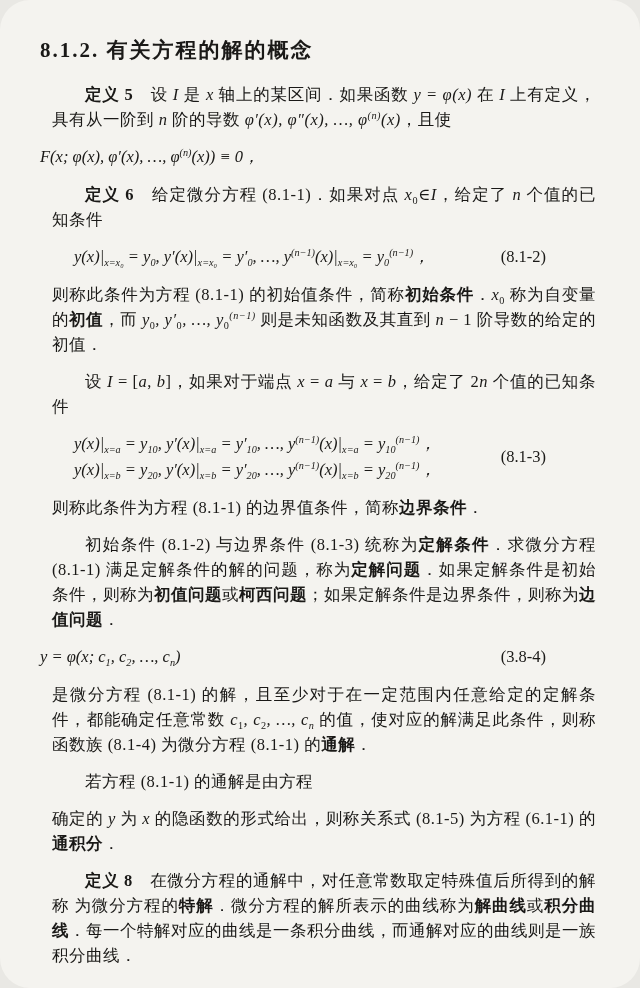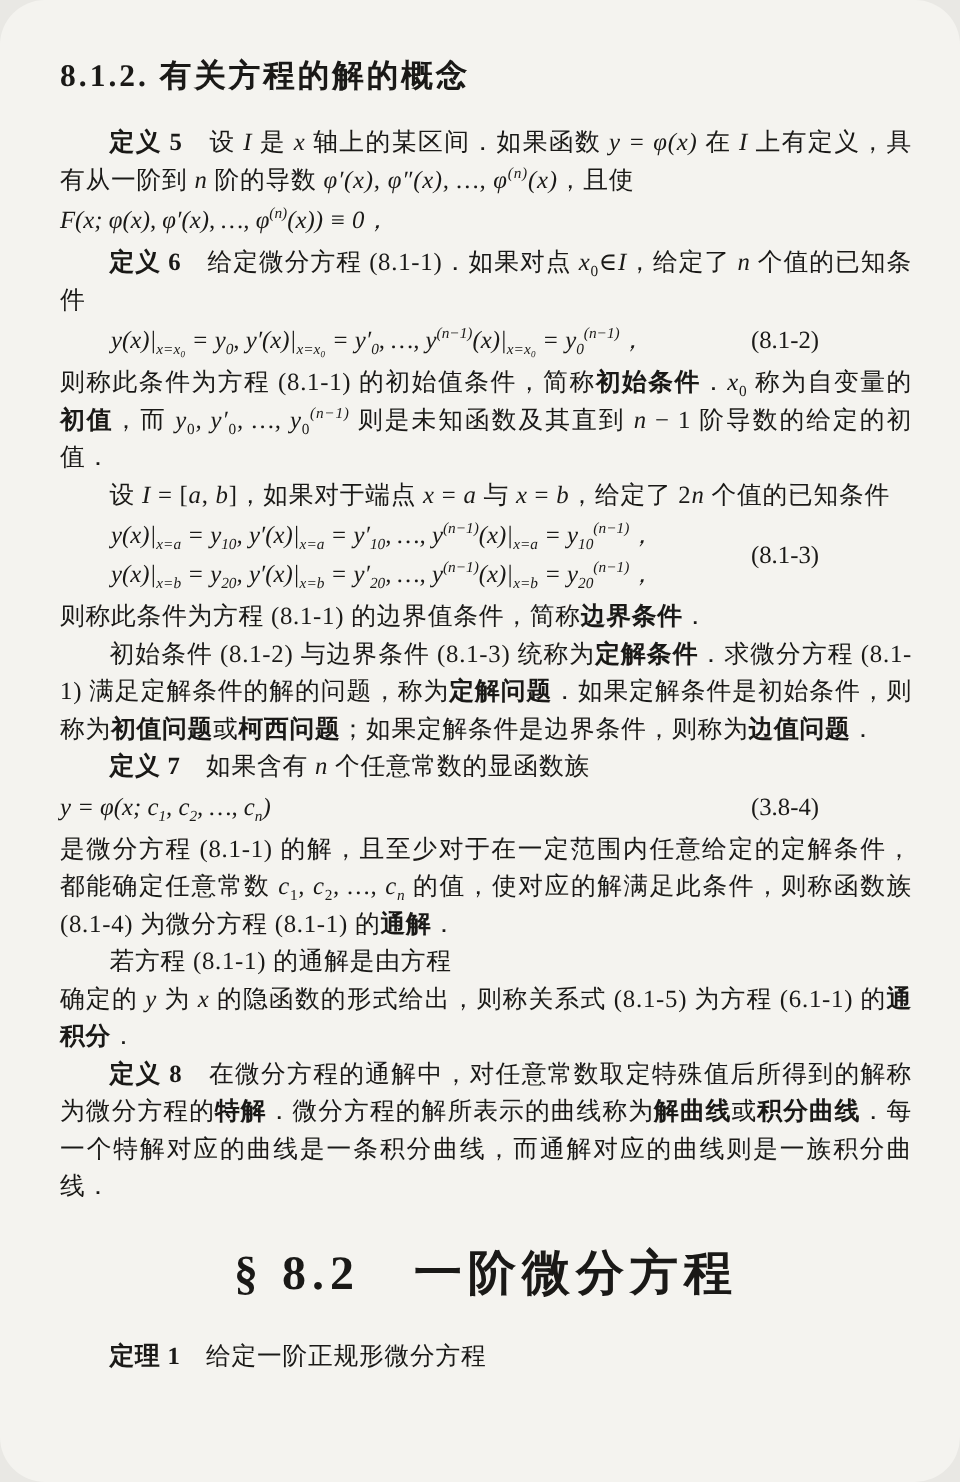--- a/index.html
+++ b/index.html
@@ -14,21 +14,21 @@
     border-radius:30px;
   }
   .b{font-weight:bold;}
   .i{font-style:italic;}
   sub,sup{font-size:0.62em;line-height:0;}
   .h812{
     font-size:21px;font-weight:bold;letter-spacing:2px;
     margin:6px 0 18px 0;
   }
   p.body{
-    font-size:16.5px;line-height:25px;margin:0;text-align:justify;
+    font-size:16.5px;line-height:25px;margin:12px;text-align:justify;
     letter-spacing:0.5px;
   }
   p.indent{text-indent:2em;}
   .formula{
     position:relative;font-size:16.5px;line-height:26px;margin:2px 0;
   }
   .formula.centered{text-align:left;}
   .formula.indented{padding-left:34px;}
   .eq-line{line-height:26px;}
   .eqtag{
@@ -72,21 +72,20 @@
   <div class="formula indented">
     <div class="eq-line"><span class="i">y(x)|</span><sub class="i">x=a</sub><span class="i"> = y</span><sub class="i">10</sub><span class="i">, y′(x)|</span><sub class="i">x=a</sub><span class="i"> = y′</span><sub class="i">10</sub><span class="i">, …, y</span><sup class="i">(n−1)</sup><span class="i">(x)|</span><sub class="i">x=a</sub><span class="i"> = y</span><sub class="i">10</sub><sup class="i">(n−1)</sup><span class="i">，</span></div>
     <div class="eq-line"><span class="i">y(x)|</span><sub class="i">x=b</sub><span class="i"> = y</span><sub class="i">20</sub><span class="i">, y′(x)|</span><sub class="i">x=b</sub><span class="i"> = y′</span><sub class="i">20</sub><span class="i">, …, y</span><sup class="i">(n−1)</sup><span class="i">(x)|</span><sub class="i">x=b</sub><span class="i"> = y</span><sub class="i">20</sub><sup class="i">(n−1)</sup><span class="i">，</span></div>
     <span class="eqtag">(8.1-3)</span>
   </div>
 
   <p class="body"><span>则称此条件为方程 (8.1-1) 的边界值条件，简称</span><span class="b">边界条件</span><span>．</span></p>
 
   <p class="body indent"><span>初始条件 (8.1-2) 与边界条件 (8.1-3) 统称为</span><span class="b">定解条件</span><span>．求微分方程 (8.1-1) 满足定解条件的解的问题，称为</span><span class="b">定解问题</span><span>．如果定解条件是初始条件，则称为</span><span class="b">初值问题</span><span>或</span><span class="b">柯西问题</span><span>；如果定解条件是边界条件，则称为</span><span class="b">边值问题</span><span>．</span></p>
 
-  <p class="body indent"><span class="b">定义 7</span><span>　如果含有 </span><span class="i">n</span><span> 个任意常数的显函数族</span></p>
 
   <div class="formula centered">
     <span class="eq-line"><span class="i">y = φ(x; c</span><sub class="i">1</sub><span class="i">, c</span><sub class="i">2</sub><span class="i">, …, c</span><sub class="i">n</sub><span class="i">)</span></span>
     <span class="eqtag">(3.8-4)</span>
   </div>
 
   <p class="body"><span>是微分方程 (8.1-1) 的解，且至少对于在一定范围内任意给定的定解条件，都能确定任意常数 </span><span class="i">c</span><sub>1</sub><span class="i">, c</span><sub>2</sub><span class="i">, …, c</span><sub class="i">n</sub><span> 的值，使对应的解满足此条件，则称函数族 (8.1-4) 为微分方程 (8.1-1) 的</span><span class="b">通解</span><span>．</span></p>
 
   <p class="body indent"><span>若方程 (8.1-1) 的通解是由方程</span></p>
 

